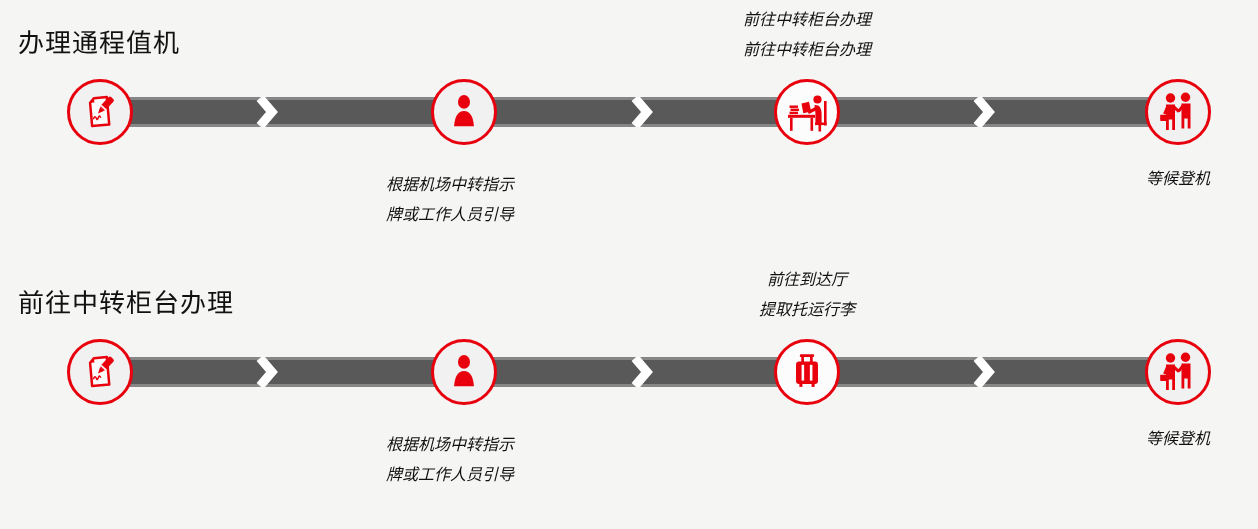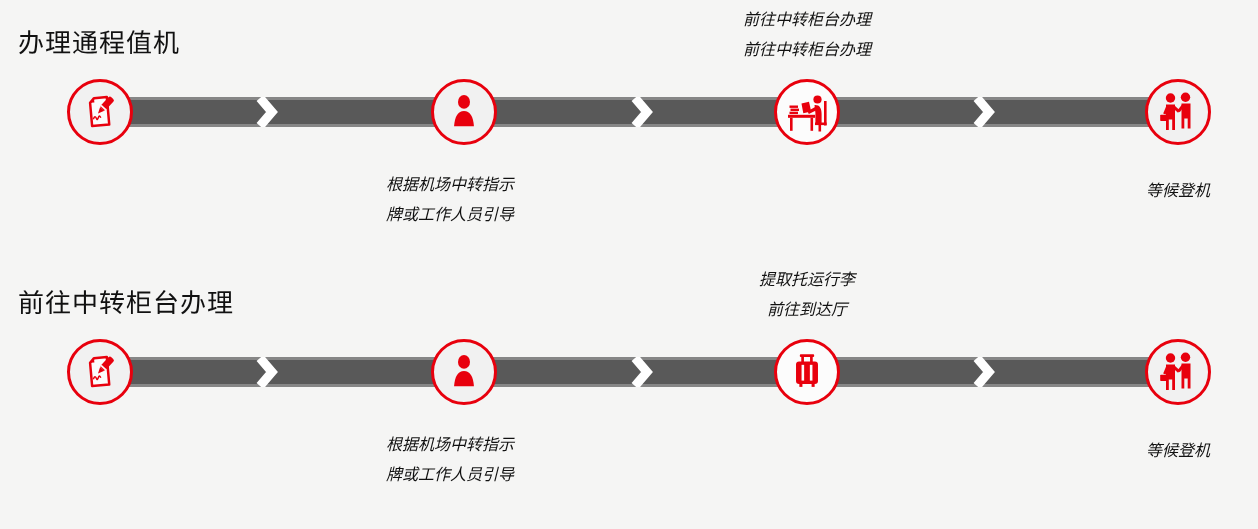--- a/index.html
+++ b/index.html
@@ -35,21 +35,21 @@
     z-index:3;
   }
   .step-circle.alt{background:#fcfcfc;}
   .pos-1{left:67px;} .pos-2{left:431px;} .pos-3{left:774px;} .pos-4{left:1145px;}
   .step-label{
     position:absolute;z-index:4;
     font-size:16px;line-height:30px;text-align:center;white-space:nowrap;font-style:italic;
   }
   .lbl-step2{left:320px;top:170px;width:260px;}
   .lbl-step3{left:667px;top:5px;width:280px;}
-  .lbl-step4{left:1098px;top:176px;width:160px;}
+  .lbl-step4{left:1098px;top:164px;width:160px;}
 </style>
 </head>
 <body>
 
 <div class="canvas">
 
   <section class="flow-row" style="top:0">
     <h2 class="row-title">办理通程值机</h2>
 
     <div class="bar"></div>
@@ -199,21 +199,21 @@
           <path d="M27 15.5 L22.6 21.3 L24.7 23.2 L29 17.8 Z"></path>
         </g>
       </svg>
     </div>
 
     <div class="step-label lbl-step2">
       <div>根据机场中转指示</div>
       <div>牌或工作人员引导</div>
     </div>
     <div class="step-label lbl-step3">
+      <div>前往到达厅</div>
       <div>提取托运行李</div>
-      <div>前往到达厅</div>
     </div>
     <div class="step-label lbl-step4">
       <div>等候登机</div>
     </div>
   </section>
 
 </div>
 
 </body></html>

